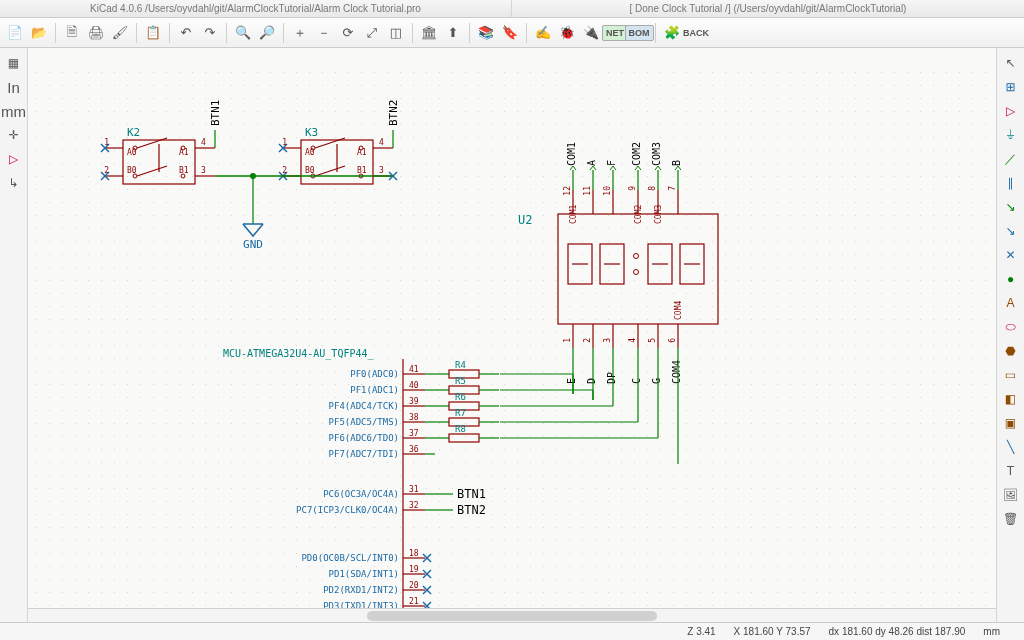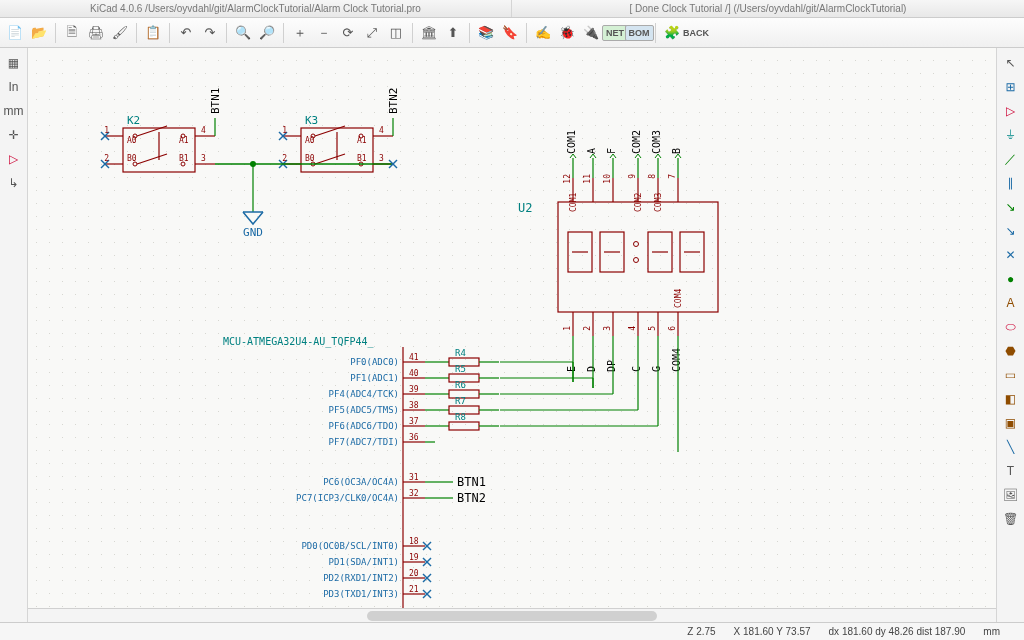--- a/index.html
+++ b/index.html
@@ -62,31 +62,31 @@
     border-right: 1px solid #d5d5d5;
     display: flex; flex-direction: column; align-items: center;
     padding-top: 4px; gap: 2px;
   }
   .right-tools { border-right: none; border-left: 1px solid #d5d5d5; }
   .lt-btn {
     width: 22px; height: 22px;
     display: flex; align-items: center; justify-content: center;
     font-size: 12px; color: #555; border-radius: 3px;
   }
-  .lt-lbl { font-size: 12px; color: #555; }
+  .lt-lbl { font-size: 15px; color: #555; }
 
   .canvas-wrap {
     flex: 1;
     position: relative;
     background: #f9f9f7;
     overflow: hidden;
   }
   .canvas {
     position: absolute;
-    left: 0; top: 4px;
+    left: 0; top: 16px;
     width: 100%; height: 100%;
   }
   
   .canvas::before {
     content: "";
     position: absolute; inset: 0;
     background-image: radial-gradient(#c8c8c0 0.6px, transparent 0.6px);
     background-size: 13px 13px;
     background-position: 2px 2px;
     opacity: 0.7;
@@ -433,17 +433,17 @@
     <div class="lt-btn" style="color:#8f4c00;">▣</div>
     <div class="lt-btn" style="color:#1b6aa5;">╲</div>
     <div class="lt-btn">T</div>
     <div class="lt-btn">🖼</div>
     <div class="lt-btn">🗑</div>
   </div>
 </div>
 
 <div class="statusbar">
   <div class="sp"></div>
-  <span>Z 2.75</span>
+  <span>Z 3.41</span>
   <span>X 181.60  Y 73.57</span>
   <span>dx 181.60  dy 48.26  dist 187.90</span>
   <span>mm</span>
 </div>
 
 </body></html>

